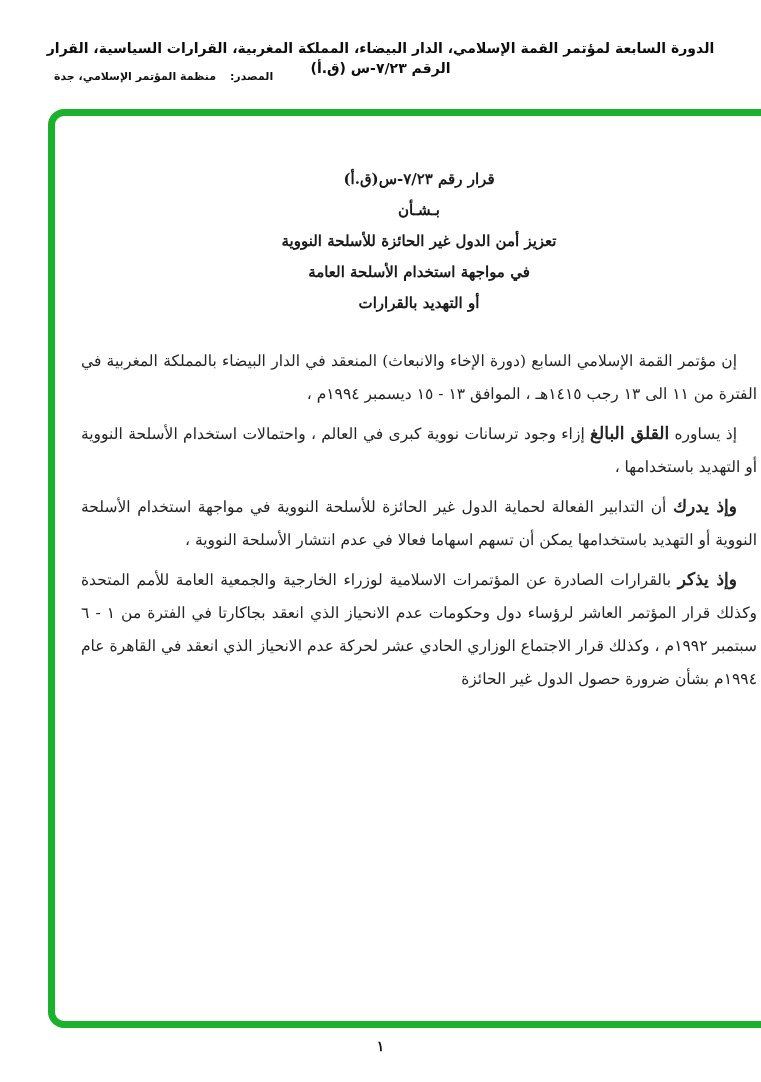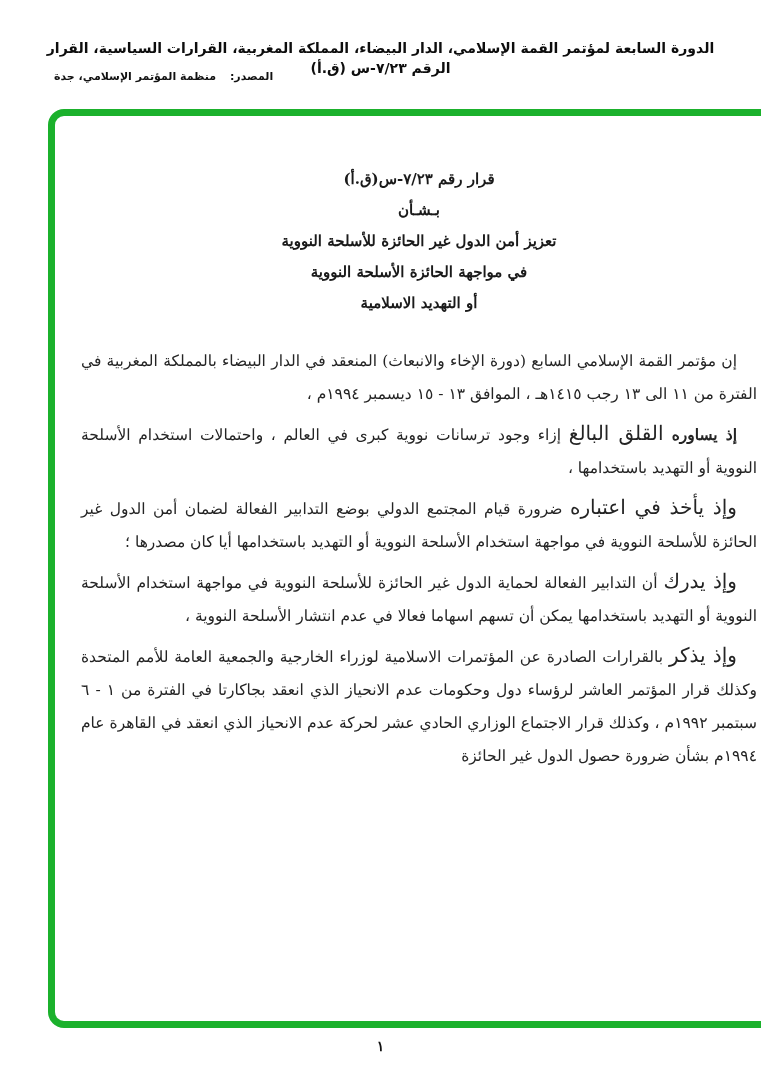--- a/index.html
+++ b/index.html
@@ -40,22 +40,22 @@
   .title-line{
     font-weight:bold;font-size:15px;line-height:31px;color:#1a1a1a;
   }
   
   .body-text{
     direction:rtl;margin-top:26px;
     font-size:15.5px;line-height:33px;color:#242424;
     text-align:justify;
   }
   .para{margin:0 0 6px 0;text-indent:20px;}
-  .seg.b{font-weight:bold;}
-  .seg.big{font-weight:normal;font-size:20px;letter-spacing:1px;}
+  .seg.b{font-weight:normal;}
+  .seg.big{font-weight:bold;font-size:17px;letter-spacing:1px;}
   .seg.i{font-style:italic;}
   .seg.u{text-decoration:underline;text-underline-offset:3px;}
   
   .page-number{
     position:absolute;top:1038px;left:0;right:0;
     text-align:center;font-size:14px;font-weight:bold;color:#111;
   }
 </style>
 </head>
 <body>
@@ -67,27 +67,26 @@
   <div class="hdr-line2">
     <span class="src-label">المصدر:</span>
     <span class="src-val">منظمة المؤتمر الإسلامي، جدة</span>
   </div>
 
   <div class="frame" id="doc-frame" style="border-color: rgb(27, 177, 44);">
     <div class="title-block" id="title-block">
         <div class="title-line">قرار رقم ٧/٢٣-س(ق.أ)</div>
         <div class="title-line">بـشـأن</div>
         <div class="title-line">تعزيز أمن الدول غير الحائزة للأسلحة النووية</div>
-        <div class="title-line">في مواجهة الحائزة الأسلحة النووية</div>
-        <div class="title-line">أو التهديد الاسلامية</div>
+        <div class="title-line">في مواجهة استخدام الأسلحة العامة</div>
+        <div class="title-line">أو التهديد بالقرارات</div>
       </div>
     <div class="body-text" id="paragraphs">
         <p class="para"><span class="seg ">إن مؤتمر القمة الإسلامي السابع (دورة الإخاء والانبعاث) المنعقد في الدار البيضاء بالمملكة المغربية في الفترة من ١١ الى ١٣ رجب ١٤١٥هـ ، الموافق ١٣ - ١٥ ديسمبر ١٩٩٤م ،</span></p>
         <p class="para"><span class="seg b">إذ يساوره </span><span class="seg b big">القلق البالغ</span><span class="seg "> إزاء وجود ترسانات نووية كبرى في العالم ، واحتمالات استخدام الأسلحة النووية أو التهديد باستخدامها ،</span></p>
-        <p class="para"><span class="seg b big">وإذ يأخذ في اعتباره</span><span class="seg "> ضرورة قيام المجتمع الدولي بوضع التدابير الفعالة لضمان أمن الدول غير الحائزة للأسلحة النووية في مواجهة استخدام الأسلحة النووية أو التهديد باستخدامها أيا كان مصدرها ؛</span></p>
         <p class="para"><span class="seg b big">وإذ يدرك</span><span class="seg "> أن التدابير الفعالة لحماية الدول غير الحائزة للأسلحة النووية في مواجهة استخدام الأسلحة النووية أو التهديد باستخدامها يمكن أن تسهم اسهاما فعالا في عدم انتشار الأسلحة النووية ،</span></p>
         <p class="para"><span class="seg b big">وإذ يذكر</span><span class="seg "> بالقرارات الصادرة عن المؤتمرات الاسلامية لوزراء الخارجية والجمعية العامة للأمم المتحدة وكذلك قرار المؤتمر العاشر لرؤساء دول وحكومات عدم الانحياز الذي انعقد بجاكارتا في الفترة من ١ - ٦ سبتمبر ١٩٩٢م ، وكذلك قرار الاجتماع الوزاري الحادي عشر لحركة عدم الانحياز الذي انعقد في القاهرة عام ١٩٩٤م بشأن ضرورة حصول الدول غير الحائزة</span></p>
       </div>
   </div>
 
   <div class="page-number">١</div>
 
 </div>
 
 </body></html>

